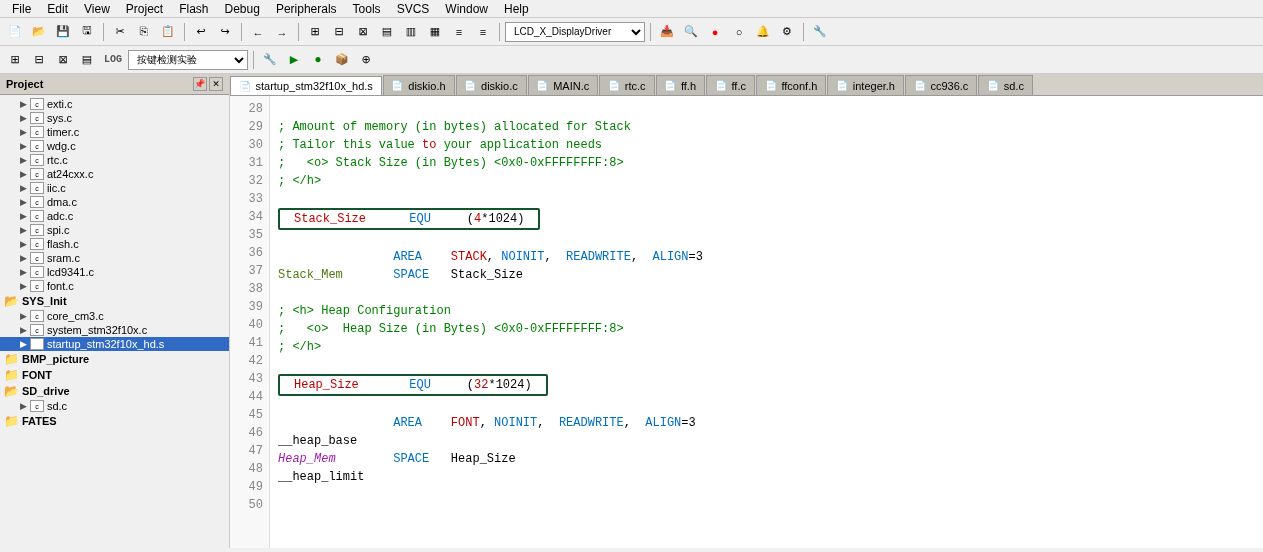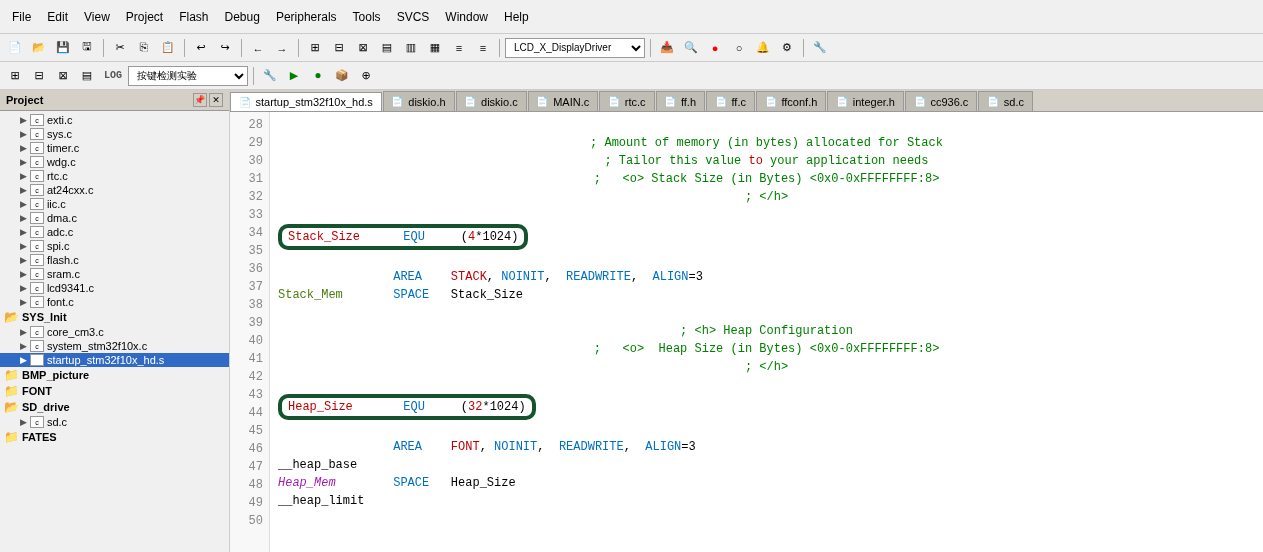--- a/index.html
+++ b/index.html
@@ -4,21 +4,21 @@
   <style>
     * { margin: 0; padding: 0; box-sizing: border-box; }
     body { font-family: 'Courier New', monospace; font-size: 12px; background: #f0f0f0; overflow: hidden; }
     
     
     .menubar {
       background: #f0f0f0;
       border-bottom: 1px solid #ccc;
       display: flex;
       align-items: center;
-      height: 34px;
+      height: 18px;
       padding: 0 4px;
     }
     .menubar-item {
       padding: 2px 8px;
       font-size: 12px;
       cursor: pointer;
       font-family: 'Segoe UI', sans-serif;
     }
     
     
@@ -184,26 +184,26 @@
       padding: 4px 8px;
       overflow: auto;
       line-height: 18px;
       font-size: 12px;
     }
     .code-line {
       white-space: pre;
       line-height: 18px;
       font-size: 12px;
     }
-    .comment { color: #008000; text-align: center; }
+    .comment { color: #008000; }
     .highlight-box {
       display: inline-block;
-      border: 4px solid #14532d;
-      border-radius: 10px;
-      padding: 0 6px;
+      border: 2px solid #14532d;
+      border-radius: 2px;
+      padding: 0 14px;
     }
   </style>
 </head>
 <body>
 
 <div class="menubar">
   <span class="menubar-item">File</span>
   <span class="menubar-item">Edit</span>
   <span class="menubar-item">View</span>
   <span class="menubar-item">Project</span>

